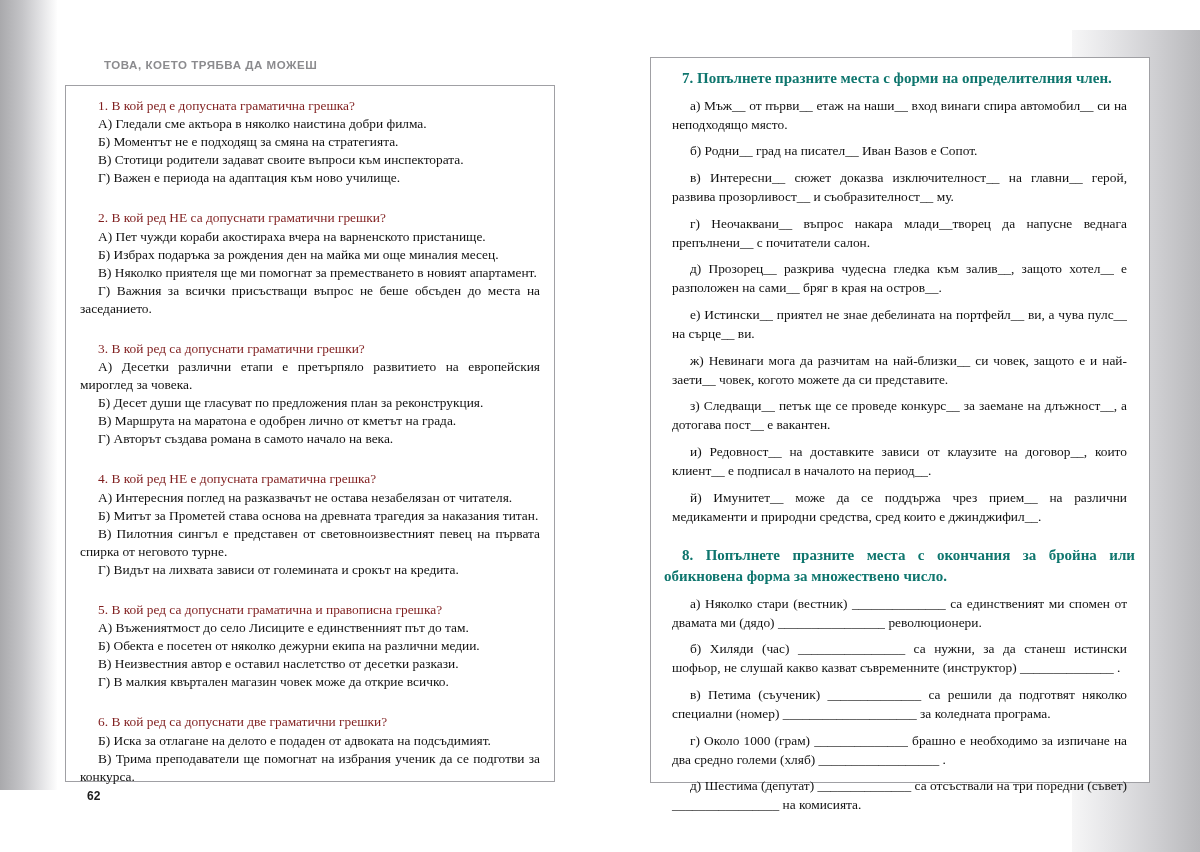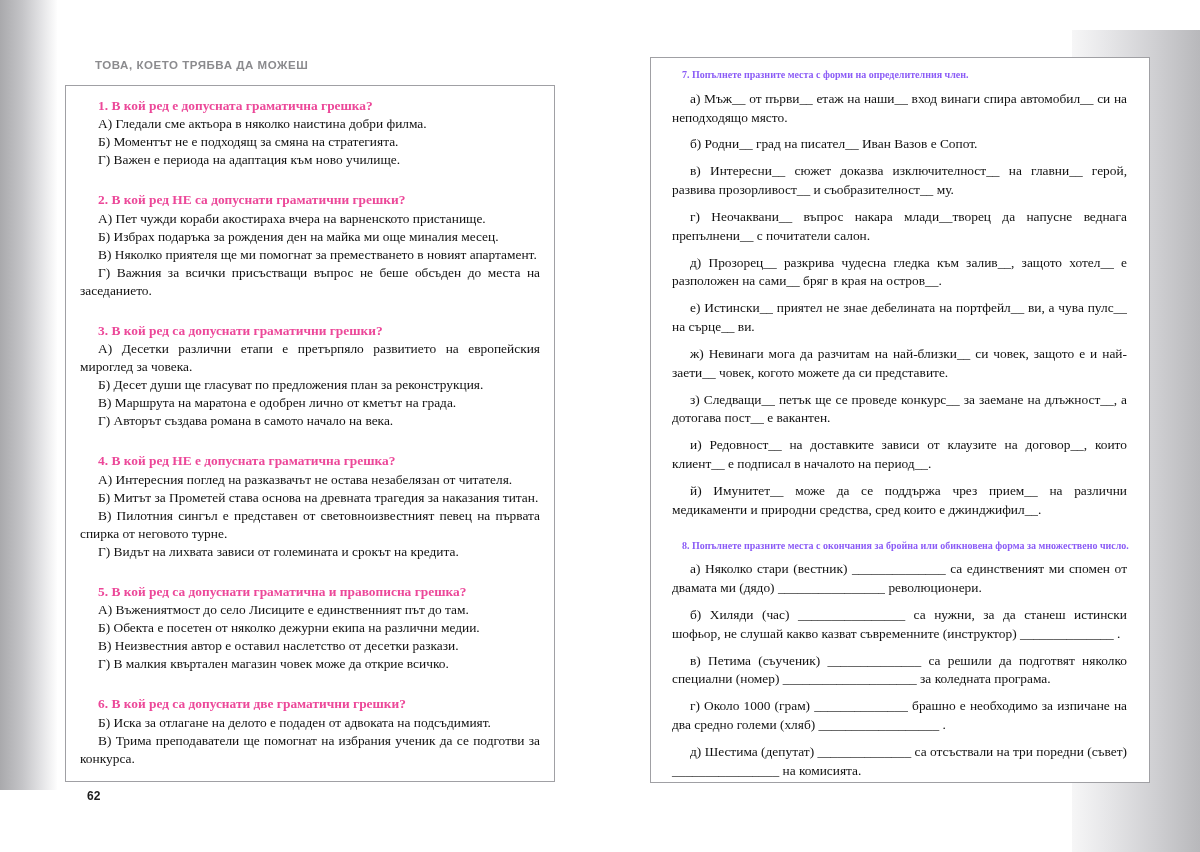--- a/index.html
+++ b/index.html
@@ -57,21 +57,21 @@
   .page {
     position: absolute;
     top: 0;
     background: #ffffff;
   }
   .page-left  { left: 57px;  width: 545px; height: 852px; }
   .page-right { left: 602px; width: 470px; height: 852px; }
 
   .kicker {
     position: absolute;
-    left: 38px;
+    left: 47px;
     top: 59px;
     font-family: "Liberation Sans", "DejaVu Sans", sans-serif;
     font-size: 11.5px;
     font-weight: bold;
     letter-spacing: 0.55px;
     color: #8b8b8e;
     white-space: nowrap;
   }
 
   .exbox {
@@ -93,22 +93,22 @@
     width: 500px;
     height: 726px;
     padding: 10px 14px 10px 13px;
   }
 
   .qblock { margin-bottom: 11px; }
   .qblock:last-child { margin-bottom: 0; }
 
   .q-title {
     font-size: 13.4px;
-    font-weight: bold;
-    color: #ec4899;
+    font-weight: normal;
+    color: #7f1d1d;
     text-indent: 18px;
     line-height: 1.33;
     margin-bottom: 0.5px;
   }
   .q-opt {
     font-size: 13.4px;
     color: #111111;
     line-height: 1.345;
     text-indent: 18px;
     text-align: justify;
@@ -122,23 +122,23 @@
     color: #111111;
     line-height: 1.405;
     text-indent: 18px;
     text-align: justify;
     text-justify: inter-word;
     margin: 8px;
   }
   .p-item.left { text-align: left; }
 
   .sec-title {
-    font-size: 10px;
+    font-size: 15px;
     font-weight: bold;
-    color: #8b5cf6;
+    color: #0f766e;
     text-indent: 18px;
     line-height: 1.38;
     text-align: justify;
     text-justify: inter-word;
   }
 
   .spacer { height: 11px; }
   .spacer-sm { height: 7px; }
 
   .folio {
@@ -164,20 +164,21 @@
   <div class="page page-left">
 
     <div class="kicker">ТОВА, КОЕТО ТРЯБВА ДА МОЖЕШ</div>
 
     <div class="exbox exbox-left">
 
       <div class="qblock">
         <div class="q-title">1. В кой ред е допусната граматична грешка?</div>
         <div class="q-opt nojust">А) Гледали сме актьора в няколко наистина добри филма.</div>
         <div class="q-opt nojust">Б) Моментът не е подходящ за смяна на стратегията.</div>
+        <div class="q-opt nojust">В) Стотици родители задават своите въпроси към инспектората.</div>
         <div class="q-opt nojust">Г) Важен е периода на адаптация към ново училище.</div>
       </div>
 
       <div class="spacer"></div>
 
       <div class="qblock">
         <div class="q-title">2. В кой ред НЕ са допуснати граматични грешки?</div>
         <div class="q-opt nojust">А) Пет чужди кораби акостираха вчера на варненското пристанище.</div>
         <div class="q-opt nojust">Б) Избрах подаръка за рождения ден на майка ми още миналия месец.</div>
         <div class="q-opt">В) Няколко приятеля ще ми помогнат за преместването в новият апартамент.</div>

